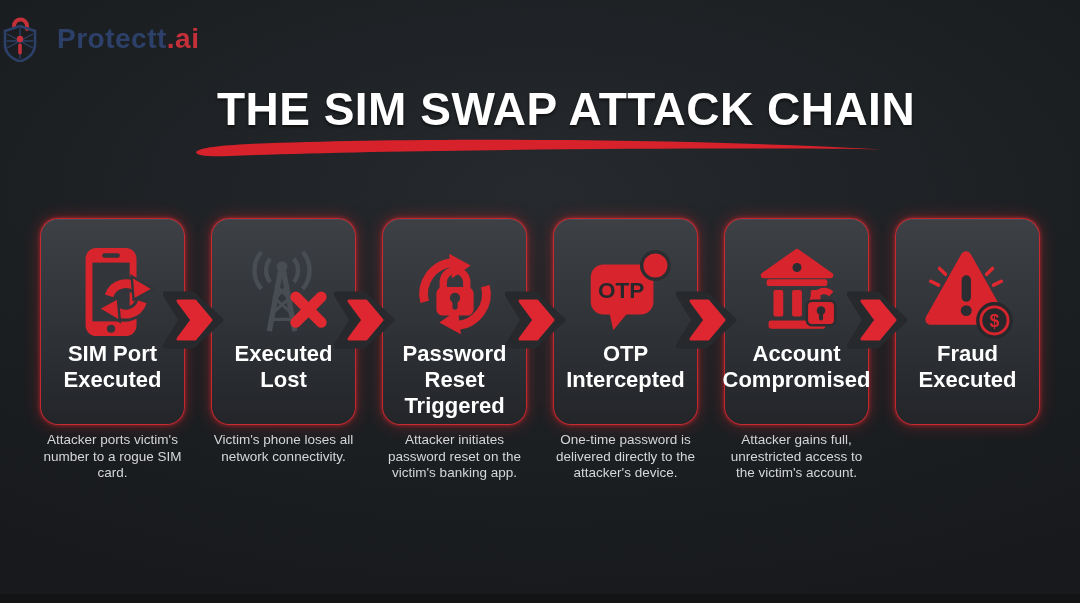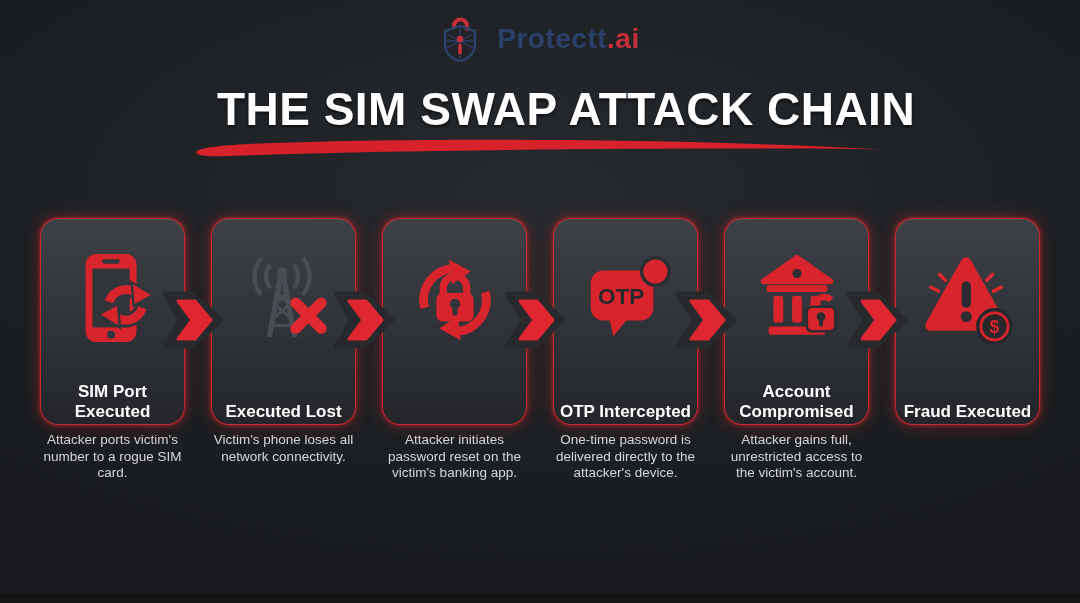--- a/index.html
+++ b/index.html
@@ -13,21 +13,21 @@
     background:
       radial-gradient(ellipse 900px 420px at 50% 32%, #26292d 0%, #1d2023 55%, #17191c 100%);
   }
   .bottom-strip{
     position:absolute;left:0;bottom:0;width:100%;height:9px;
     background:#121416;
   }
   
   .logo{
     position:absolute;top:16px;left:0;width:100%;
-    display:flex;align-items:center;justify-content:center;gap:17px;
+    display:flex;align-items:center;justify-content:flex-start;gap:17px;
   }
   .logo-text{font-size:28px;font-weight:bold;letter-spacing:.5px;}
   .logo-name{color:#2c4069;}
   .logo-suffix{color:#c4303a;}
   .page-title{
     position:absolute;top:82px;left:0;width:100%;margin:0;
     text-align:center;color:#ffffff;font-size:46px;font-weight:bold;
     letter-spacing:0.5px;
     text-shadow:0 2px 3px rgba(0,0,0,.6);
     padding-left:26px;
@@ -40,26 +40,26 @@
   }
   .step{position:relative;width:145px;flex:0 0 145px;}
   .card{
     position:relative;height:207px;box-sizing:border-box;
     border-radius:18px;
     background:linear-gradient(180deg,#3d4045 0%,#303338 50%,#232529 100%);
     border:1px solid rgba(224,40,47,.85);
     box-shadow:0 0 16px rgba(224,40,47,.38),0 0 4px rgba(224,40,47,.65),
                inset 0 1px 0 rgba(255,255,255,.06);
     display:flex;flex-direction:column;align-items:center;
-    padding:24px 6px 2px;
+    padding:24px 6px 32px;
   }
   .icon-wrap{height:110px;display:flex;align-items:center;justify-content:center;}
   .icon-wrap svg{width:98px;height:98px;}
   .card-title{
-    margin-top:auto;color:#ffffff;font-weight:bold;font-size:17px;
+    margin-top:auto;color:#ffffff;font-weight:bold;font-size:22px;
     line-height:1.18;text-align:center;white-space:pre-line;
   }
   .desc{
     margin:7px 0 0;color:#d5d6d7;font-size:13.5px;line-height:1.24;
     text-align:center;
   }
   .arrow{
     position:absolute;top:64px;right:-48px;width:70px;height:76px;z-index:3;
   }
 </style>
@@ -154,20 +154,21 @@
               <path d="M81 44 A32 32 0 0 1 52 84"></path>
             </g>
             <polygon points="44,11 66,23 47,36" fill="#d8252d"></polygon>
             <polygon points="56,93 34,81 53,68" fill="#d8252d"></polygon>
             <path d="M38 47 V40 a12 12 0 0 1 24 0 V47" fill="none" stroke="#d8252d" stroke-width="7.5"></path>
             <rect x="31" y="45" width="38" height="29" rx="6.5" fill="#d8252d"></rect>
             <circle cx="50" cy="56" r="5.2" fill="#323539"></circle>
             <rect x="47.4" y="58" width="5.2" height="10" rx="2.4" fill="#323539"></rect>
           </svg>
         </div>
+        <div class="card-title">Password Reset Triggered</div>
       </div>
       <p class="desc">Attacker initiates password reset on the victim's banking app.</p>
       <svg class="arrow" viewBox="0 0 70 76">
         <polygon points="2,12 30,12 58,38 30,64 2,64 18,38" fill="#27292d" stroke="#27292d" stroke-width="5" stroke-linejoin="round"></polygon>
         <polygon points="15,19 32,19 48,38 32,57 15,57 29,38" fill="#df2731" stroke="#df2731" stroke-width="3" stroke-linejoin="round"></polygon>
       </svg>
     </div>
 
     <div class="step">
       <div class="card">

